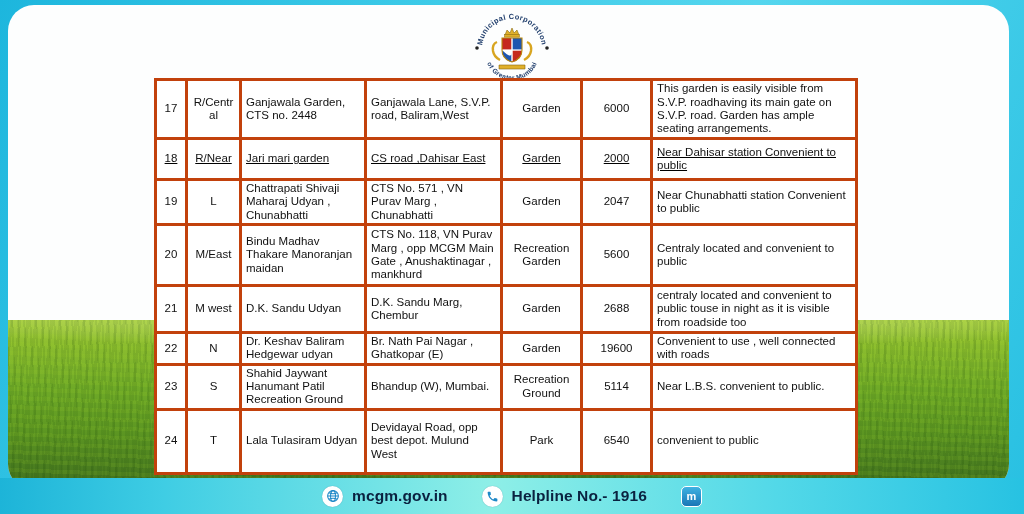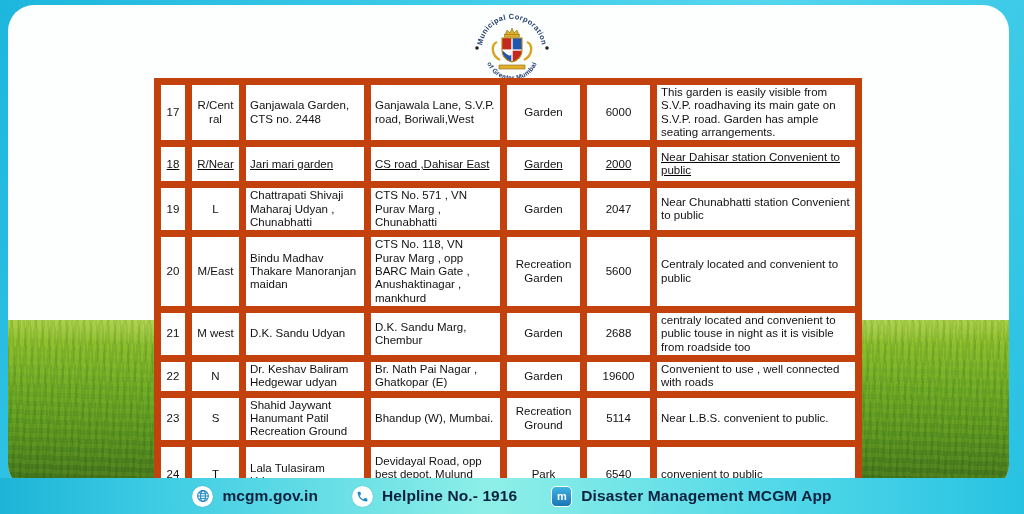--- a/index.html
+++ b/index.html
@@ -19,21 +19,21 @@
       radial-gradient(ellipse 120% 30% at 50% 0%, rgba(255,255,230,0.30), rgba(255,255,255,0) 55%),
       repeating-linear-gradient(87deg, rgba(20,70,0,0.10) 0 2px, rgba(0,0,0,0) 2px 6px),
       repeating-linear-gradient(-84deg, rgba(0,40,0,0.08) 0 3px, rgba(0,0,0,0) 3px 8px),
       repeating-linear-gradient(2deg, rgba(160,210,40,0.12) 0 4px, rgba(0,0,0,0) 4px 9px),
       linear-gradient(#a3cc38 0%, #8abc2e 16%, #6faa27 40%, #5d9722 65%, #4c8020 85%, #3f6d1b 100%);
   }
   
   .tablewrap{position:absolute;left:154px;top:78px;z-index:3;}
   table.garden{border-collapse:collapse;table-layout:fixed;width:701px;background:#fff;}
   table.garden td{
-    border:7px solid #c2410c;color:#111;font-size:11.5px;line-height:1.16;
+    border:3px solid #c2410c;color:#111;font-size:11.5px;line-height:1.16;
     padding:1px 4px;vertical-align:middle;overflow:hidden;word-wrap:break-word;
   }
   td.c{text-align:center;}
   td.l{text-align:left;}
   td.vb{vertical-align:bottom;padding-bottom:3px;}
   
   .footer{
     position:absolute;left:0;top:478px;width:1024px;height:36px;z-index:6;
     background:linear-gradient(90deg,#1db4d8 0%,#3fcde4 16%,#8eefe7 48%,#52d8e8 76%,#27c2e2 100%);
     display:flex;align-items:center;justify-content:center;gap:34px;
@@ -107,21 +107,21 @@
         <col style="width:136px">
           <col style="width:80px">
           <col style="width:70px">
         <col style="width:205px">
       </colgroup>
       <tbody>
           <tr style="height: 59px;">
             <td class="c">17</td>
             <td class="c">R/Central</td>
             <td class="l vb">Ganjawala Garden, CTS no. 2448</td>
-            <td class="l vb">Ganjawala Lane, S.V.P. road, Boriwali,West</td>
+            <td class="l vb">Ganjawala Lane, S.V.P. road, Baliram,West</td>
             <td class="c">Garden</td>
             <td class="c">6000</td>
             <td class="l">This garden is easily visible from S.V.P. roadhaving its main gate on S.V.P. road. Garden has ample seating arrangements.</td>
           </tr>
           <tr style="height: 41px; text-decoration: underline;">
             <td class="c">18</td>
             <td class="c">R/Near</td>
             <td class="l">Jari mari garden</td>
             <td class="l">CS road ,Dahisar East</td>
             <td class="c">Garden</td>
@@ -134,21 +134,21 @@
             <td class="l">Chattrapati Shivaji Maharaj Udyan , Chunabhatti</td>
             <td class="l">CTS No. 571 , VN Purav Marg , Chunabhatti</td>
             <td class="c">Garden</td>
             <td class="c">2047</td>
             <td class="l">Near Chunabhatti station Convenient to public</td>
           </tr>
           <tr style="height: 61px;">
             <td class="c">20</td>
             <td class="c">M/East</td>
             <td class="l">Bindu Madhav Thakare Manoranjan maidan</td>
-            <td class="l">CTS No. 118, VN Purav Marg , opp BARC Main Gate , Anushaktinagar , mankhurd</td>
+            <td class="l">CTS No. 118, VN Purav Marg , opp MCGM Main Gate , Anushaktinagar , mankhurd</td>
             <td class="c">Recreation Garden</td>
             <td class="c">5600</td>
             <td class="l vb">Centraly located and convenient to public</td>
           </tr>
           <tr style="height: 47px;">
             <td class="c">21</td>
             <td class="c">M west</td>
             <td class="l">D.K. Sandu Udyan</td>
             <td class="l">D.K. Sandu Marg, Chembur</td>
             <td class="c">Garden</td>
@@ -201,17 +201,16 @@
     <div class="f-item">
       <span class="icon-circle">
         <svg width="13" height="13" viewBox="0 0 24 24" fill="#1e88c7">
           <path d="M6.62 10.79c1.44 2.83 3.76 5.14 6.59 6.59l2.2-2.2c.27-.27.67-.36 1.02-.24 1.12.37 2.33.57 3.57.57.55 0 1 .45 1 1V20c0 .55-.45 1-1 1-9.39 0-17-7.61-17-17 0-.55.45-1 1-1h3.5c.55 0 1 .45 1 1 0 1.25.2 2.45.57 3.57.11.35.03.74-.25 1.02l-2.2 2.2z"></path>
         </svg>
       </span>
       <span class="f-label">Helpline No.- 1916</span>
     </div>
     <div class="f-item">
       <span class="app-square">m</span>
-      <span class="f-label">Disaster Management MCGM App</span>
     </div>
   </div>
 
 </div>
 
 </body></html>

